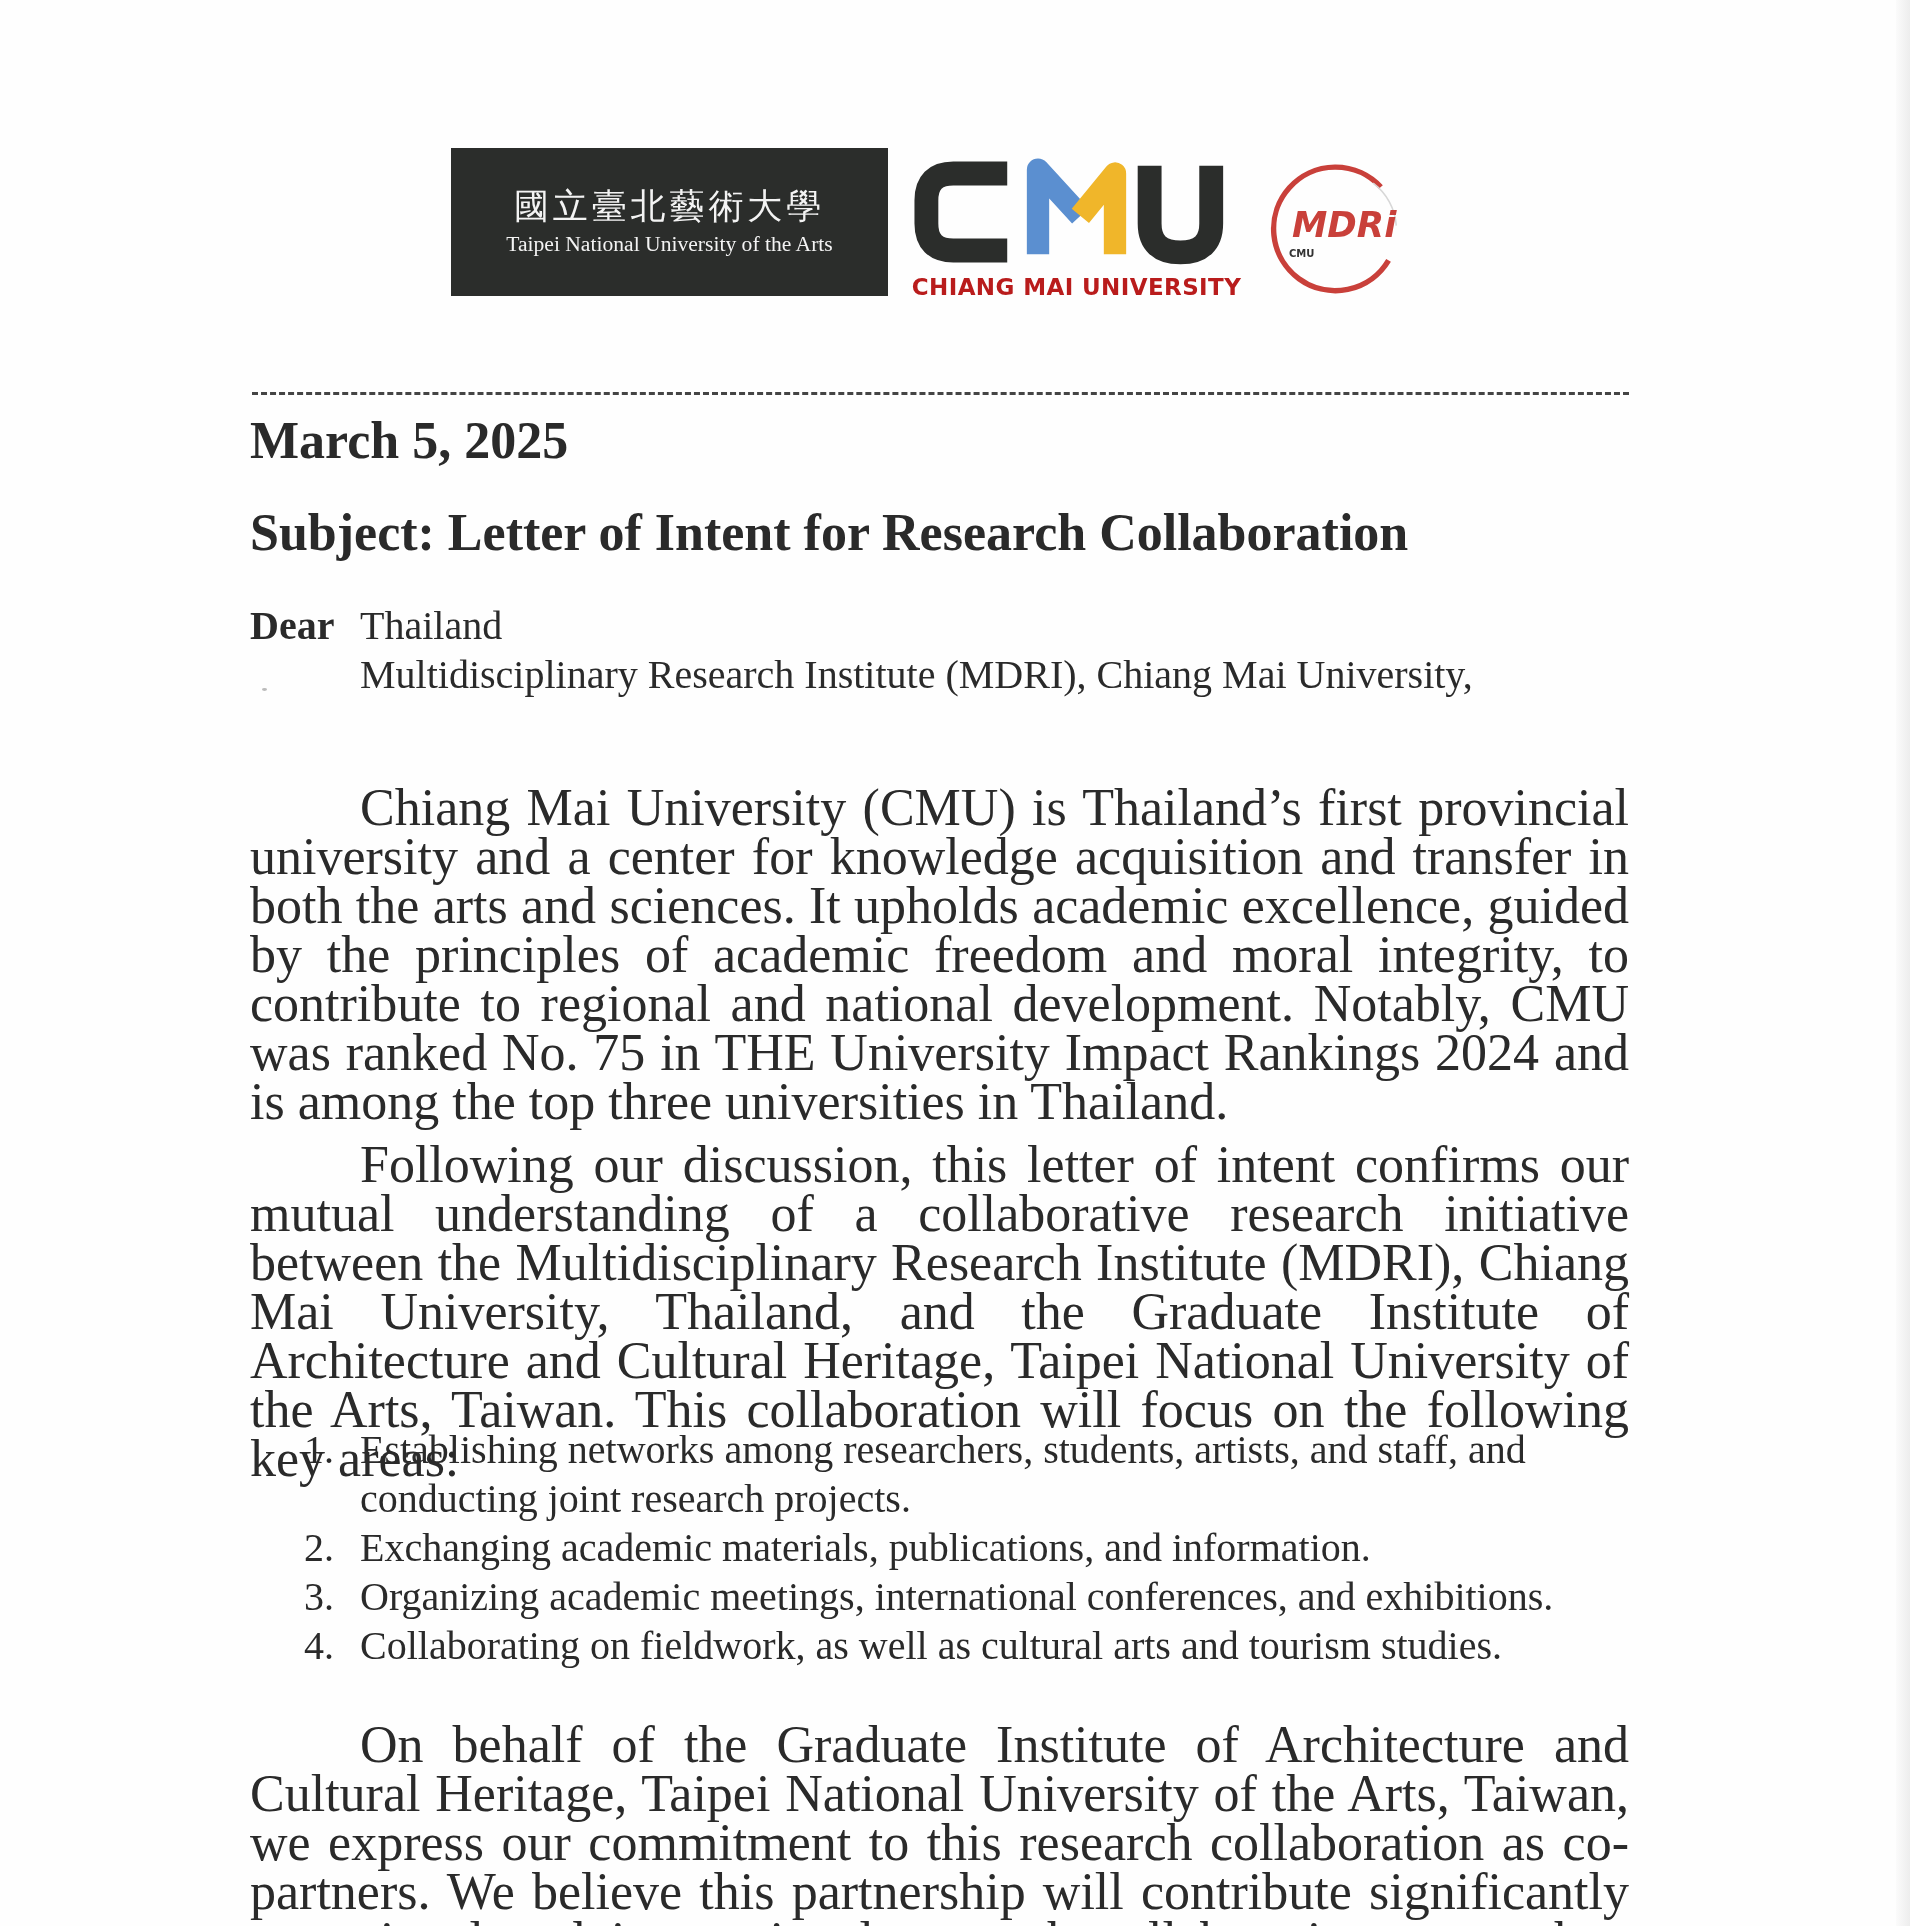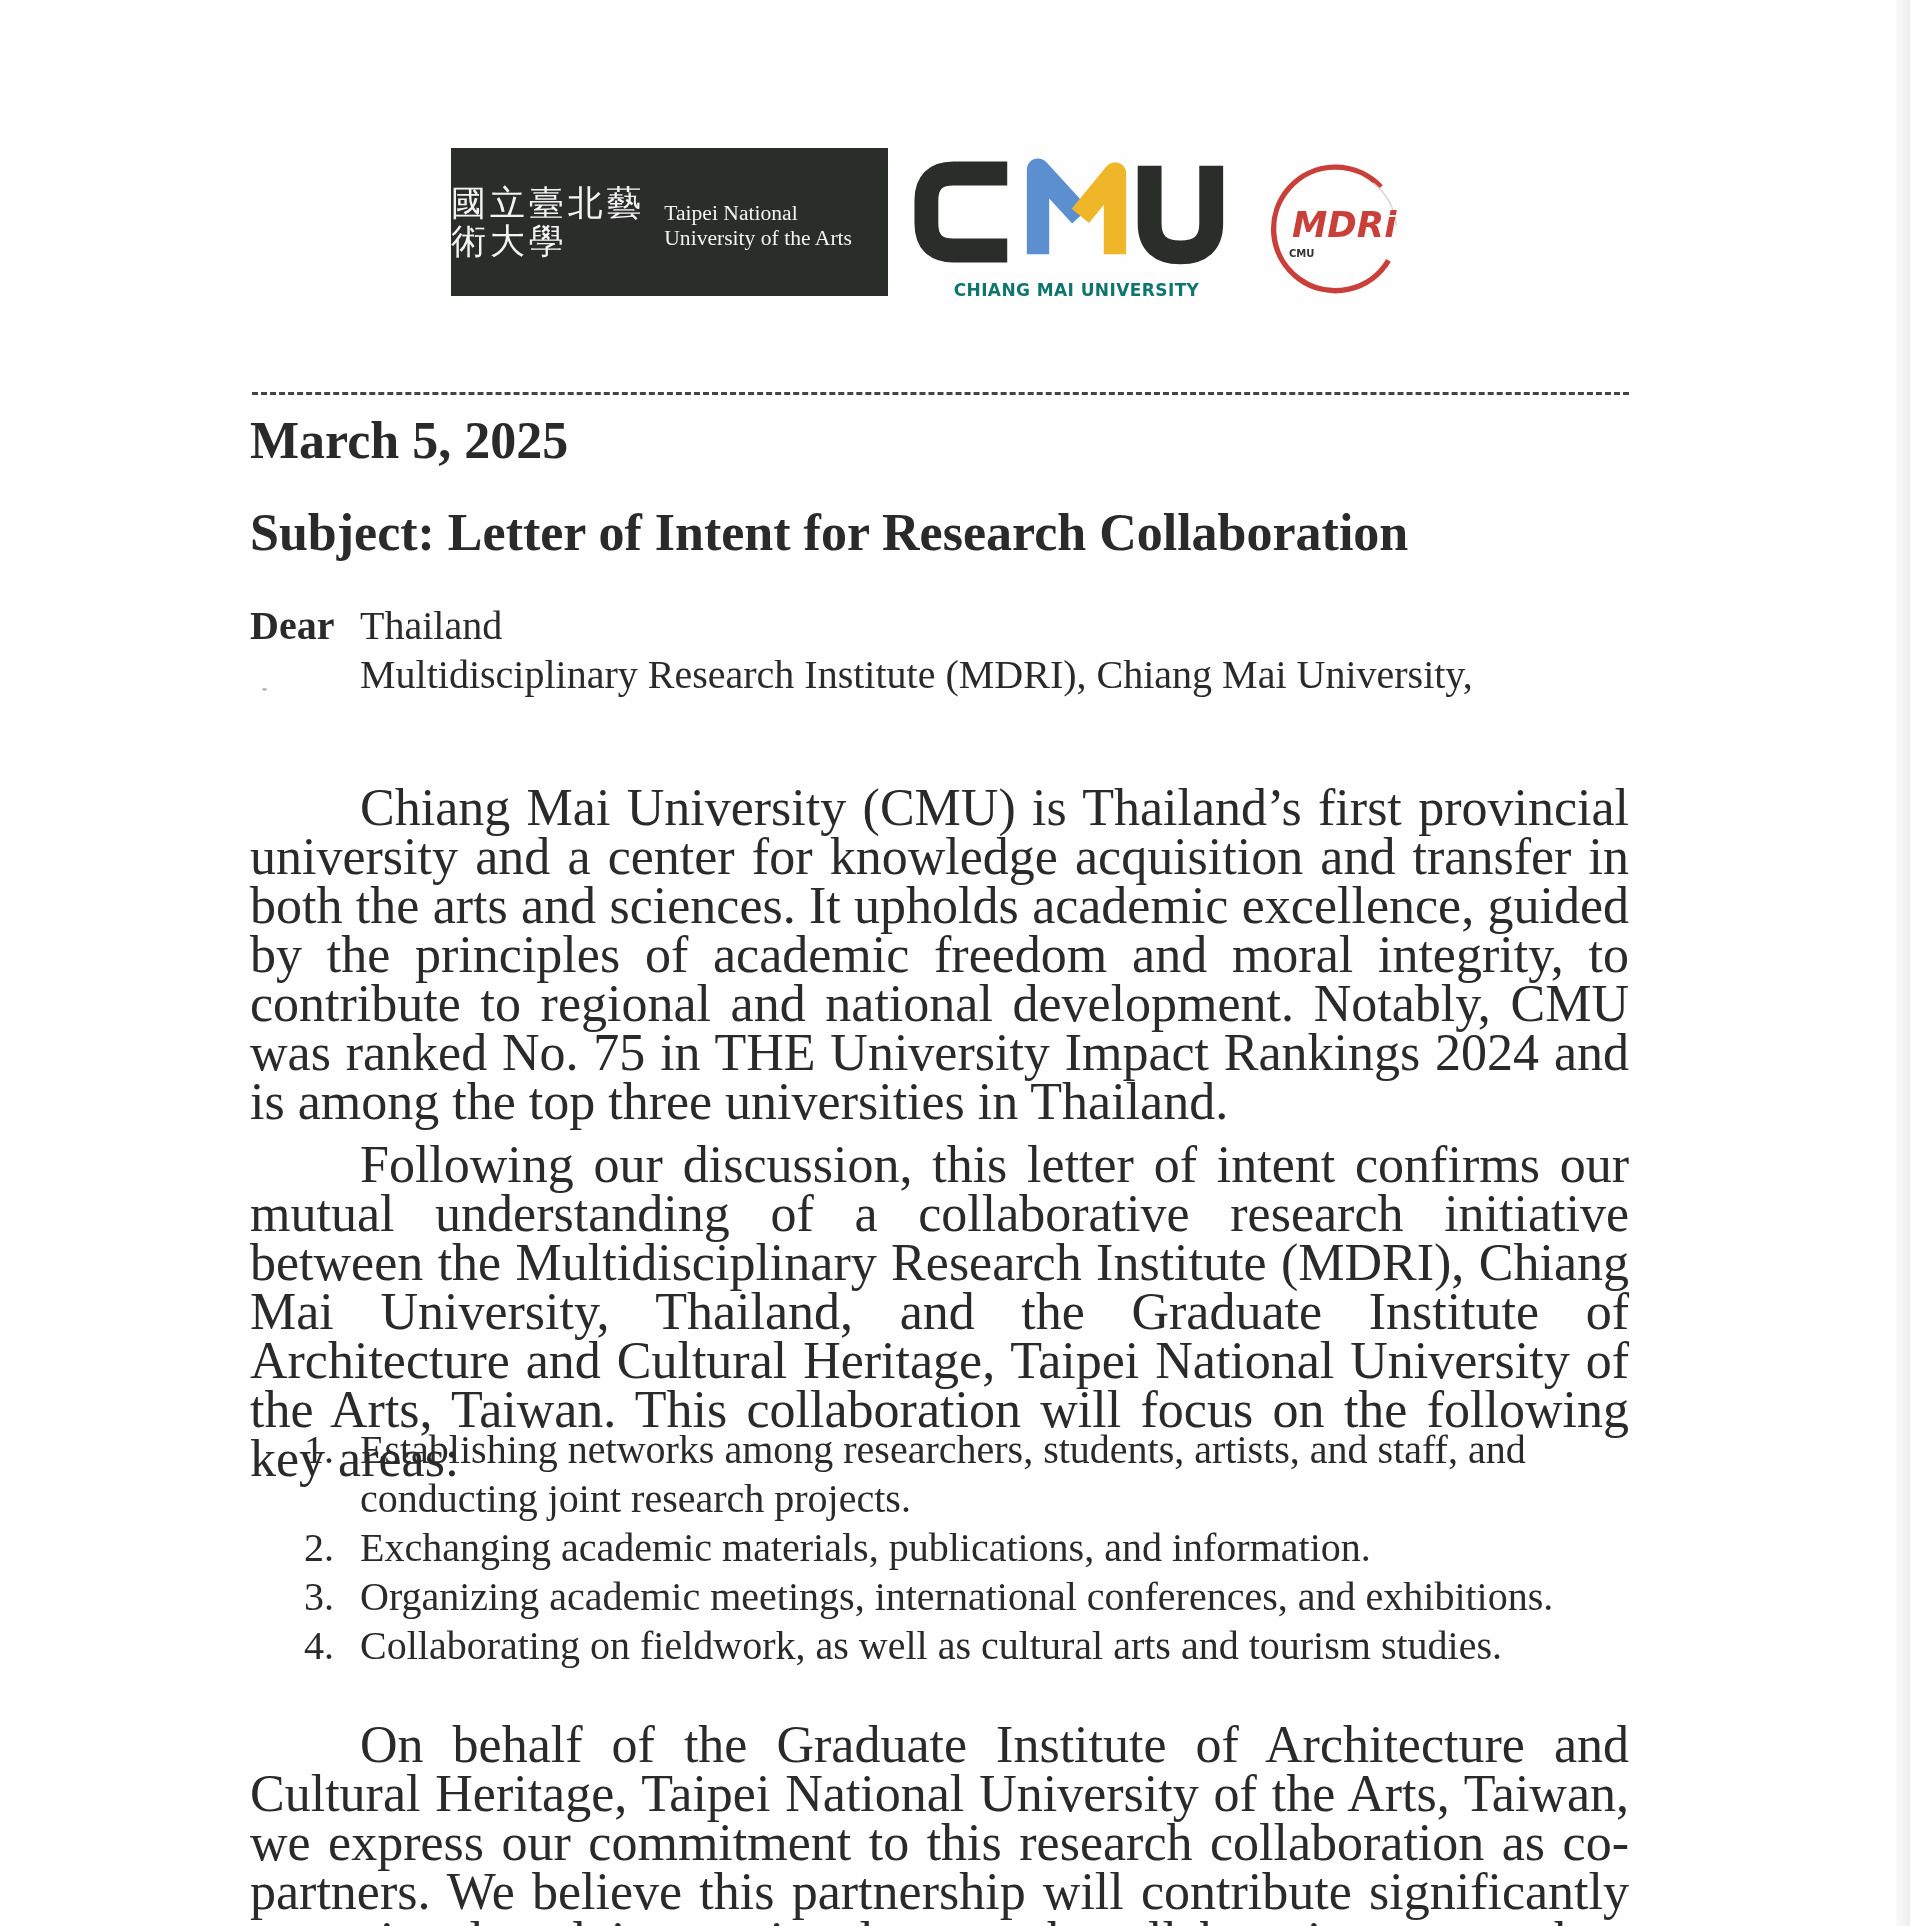--- a/index.html
+++ b/index.html
@@ -2,26 +2,26 @@
 <html style="font-size:6.2px"><head>
 <meta charset="utf-8">
 <style>
   html, body { margin: 0; padding: 0; background: #ffffff; }
   body { width: 1911px; height: 2703px; position: relative; overflow: hidden; font-family: "Liberation Serif", "DejaVu Serif", serif; color: #2a2a2a; }
   .page { position: absolute; left: 0; top: 0; width: 1911px; height: 2703px; background: #fefefe; }
   .right-edge { position: absolute; right: 0; top: 0; width: 15.4px; height: 2703px; background: linear-gradient(to right, #fbfbfb, #ececec); }
 
   
   .logos { position: absolute; top: 148px; left: 451px; height: 152px; display: flex; align-items: flex-start; }
-  .tnua-logo { width: 437px; height: 148px; background: #2b2d2b; color: #f3f3f3; display: flex; flex-direction: row; align-items: center; justify-content: center; }
+  .tnua-logo { width: 437px; height: 148px; background: #2b2d2b; color: #f3f3f3; display: flex; flex-direction: column; align-items: center; justify-content: center; }
   .tnua-cn { font-family: "DejaVu Serif", serif; font-size: 35px; letter-spacing: 3.9px; line-height: 1.1; }
   .tnua-en { font-family: "Liberation Serif", serif; font-size: 21.6px; margin-top: 7px; }
   .cmu-logo { margin-left: 23px; width: 331px; height: 152px; position: relative; }
   .cmu-letters { position: absolute; top: 9.6px; left: 0; width: 331px; height: 108px; }
-  .cmu-name { position: absolute; bottom: 0; left: 0; width: 331px; text-align: center; font-family: "DejaVu Sans", sans-serif; font-weight: bold; font-size: 17px; color: #0f766e; letter-spacing: 0.4px; }
+  .cmu-name { position: absolute; bottom: 0; left: 0; width: 331px; text-align: center; font-family: "DejaVu Sans", sans-serif; font-weight: bold; font-size: 23px; color: #b91c1c; letter-spacing: 0.4px; }
   .mdri-logo { margin-left: 23px; width: 139px; height: 139px; position: relative; margin-top: 11.6px; }
   .mdri-logo svg { position: absolute; left: 0; top: 0; }
 
   
   .sep { position: absolute; top: 392px; left: 252px; width: 1377px; border-top: 3.1px dashed #444; }
 
   .text { position: absolute; left: 250px; width: 1379px; font-size: 52px; line-height: 49px; }
   .bold { font-weight: bold; }
   .date { top: 416px; }
   .subject { top: 508px; }

